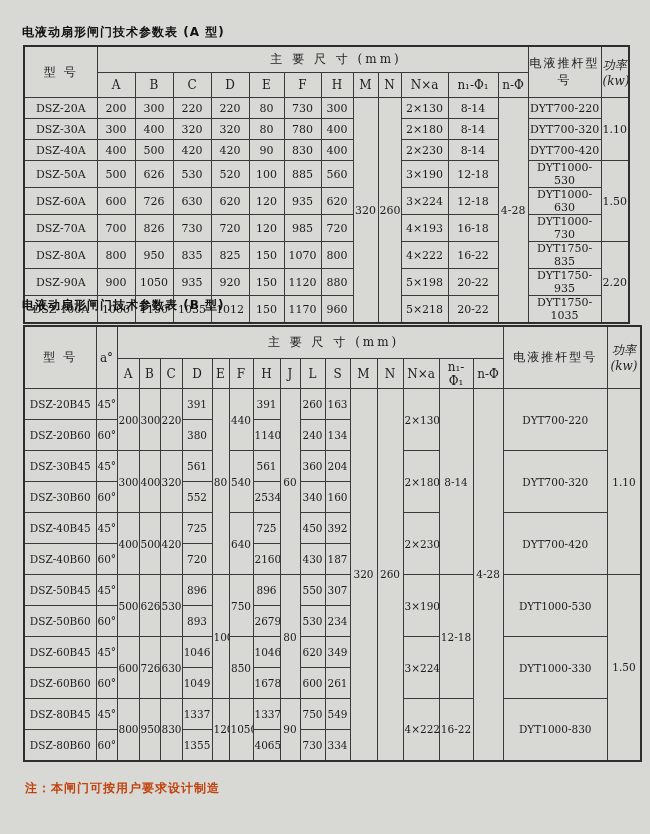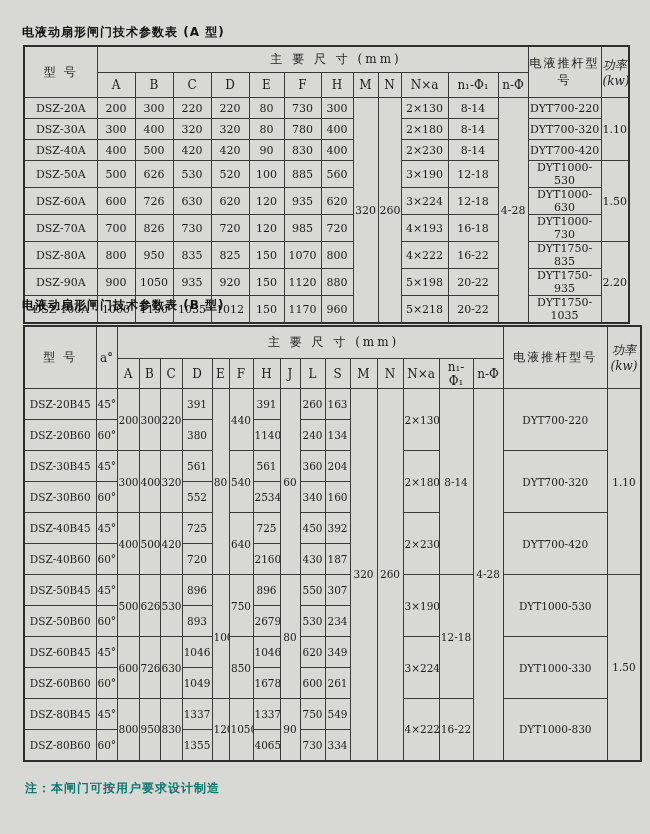--- a/index.html
+++ b/index.html
@@ -43,21 +43,21 @@
   .pre{white-space:pre-line;letter-spacing:0;font-style:italic;}
   #table-a thead tr:nth-child(1) th{height:25px;}
   #table-a thead tr:nth-child(2) th{height:24px;}
   #table-a tbody tr{height:21px;}
   #table-b thead tr:nth-child(1) th{height:31px;}
   #table-b thead tr:nth-child(2) th{height:29px;}
   #table-b tbody tr{height:31px;}
   .note{
     position:absolute;left:25px;top:780px;
     font-family:Liberation Serif, serif;
-    font-weight:700;font-size:12px;color:#0f766e;
+    font-weight:700;font-size:12px;color:#c2410c;
     letter-spacing:1px;
   }
 </style>
 </head>
 <body>
 
 <div class="title" id="title-a">电液动扇形闸门技术参数表  (A 型)</div>
 
 <table id="table-a">
   <colgroup>

